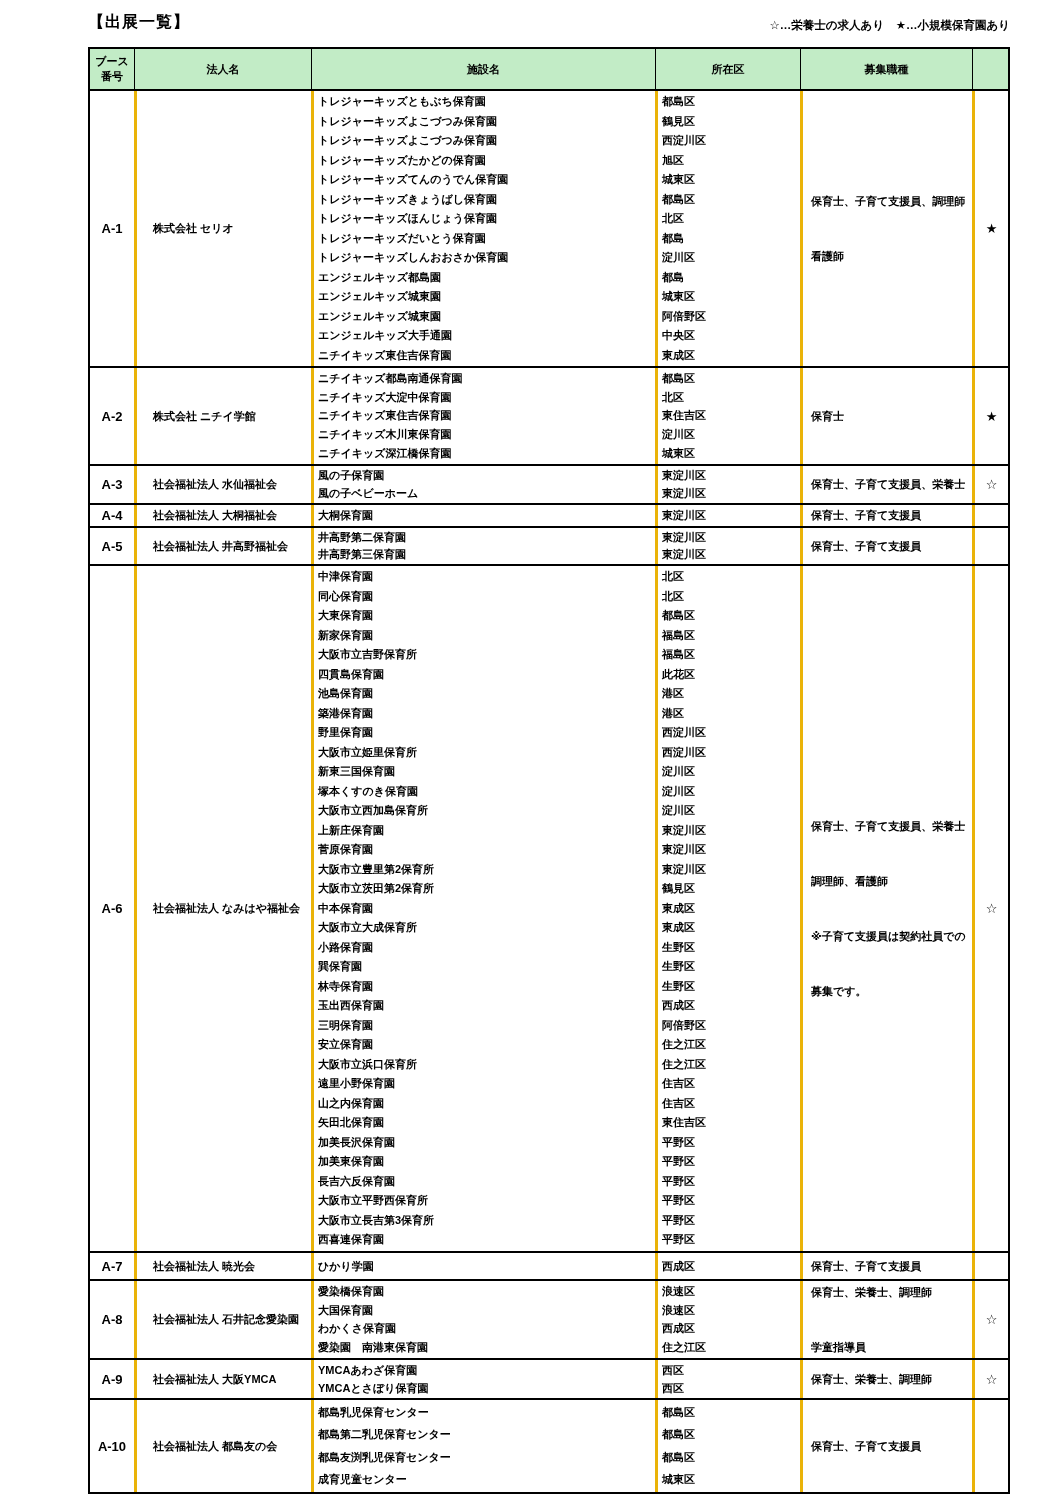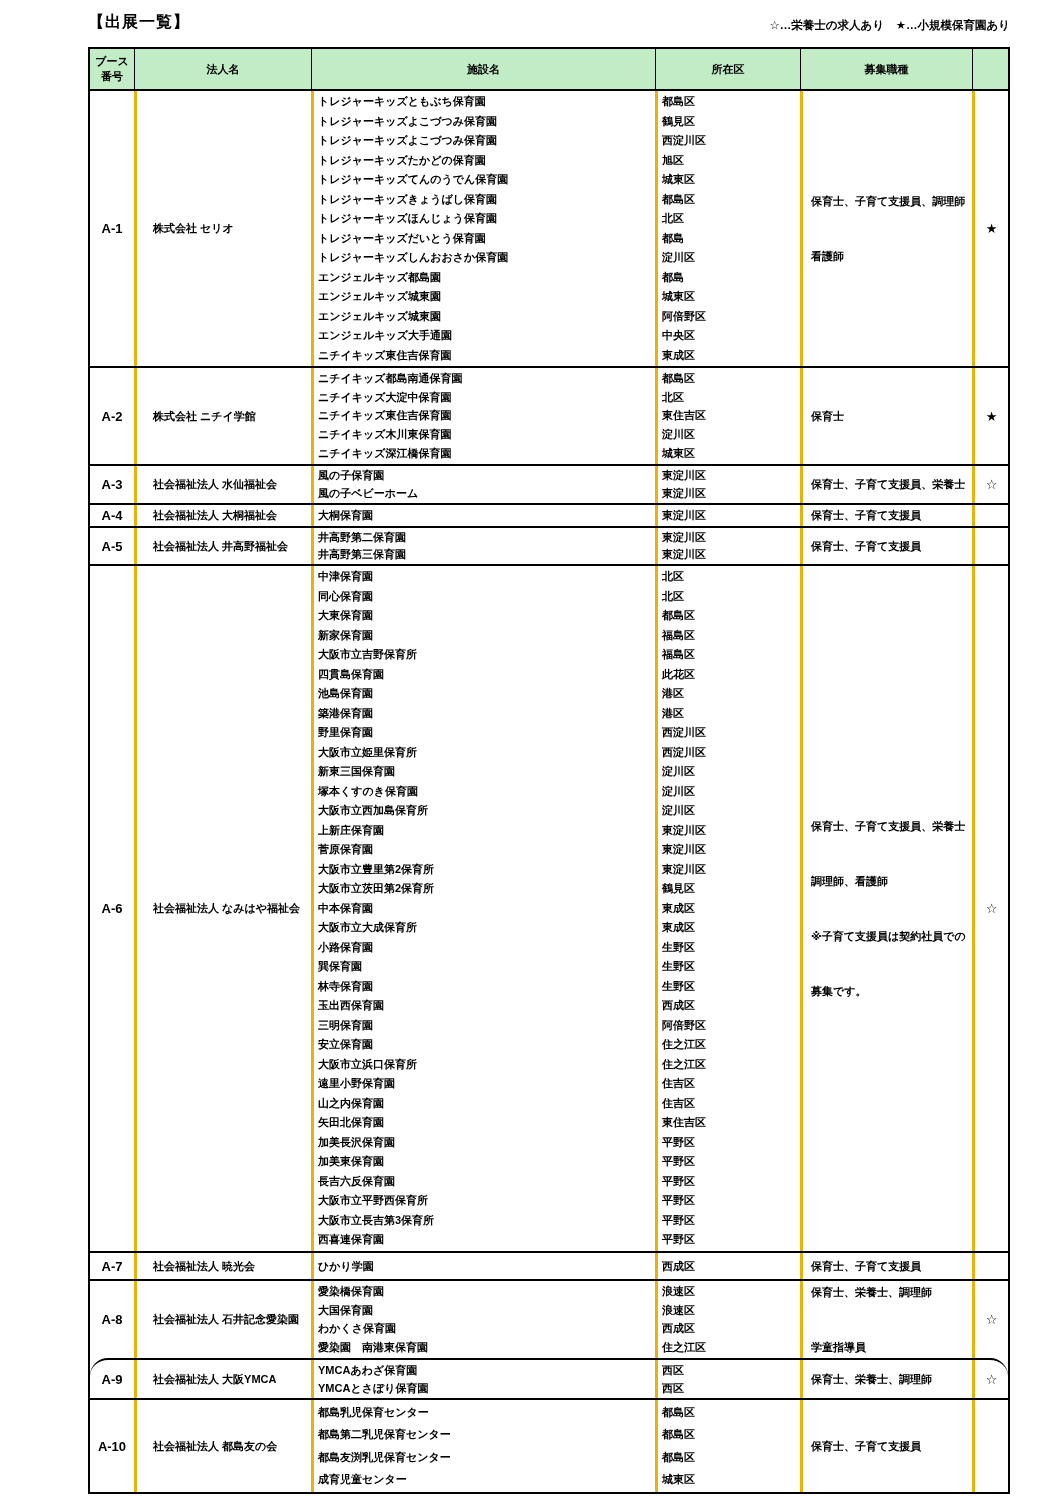--- a/index.html
+++ b/index.html
@@ -287,21 +287,21 @@
             <div>浪速区</div>
             <div>西成区</div>
             <div>住之江区</div>
           </div>
     <div class="cell jobs">
             <div>保育士、栄養士、調理師</div>
             <div>学童指導員</div>
           </div>
     <div class="cell star">☆</div>
   </div>
-        <div class="srow" style="min-height: 40px; border-radius: 18px;">
+        <div class="srow" style="min-height: 40px;">
     <div class="cell booth">A-9</div>
     <div class="cell corp">社会福祉法人 大阪YMCA</div>
     <div class="cell lines fac">
             <div>YMCAあわざ保育園</div>
             <div>YMCAとさぼり保育園</div>
           </div>
     <div class="cell lines wrd">
             <div>西区</div>
             <div>西区</div>
           </div>

